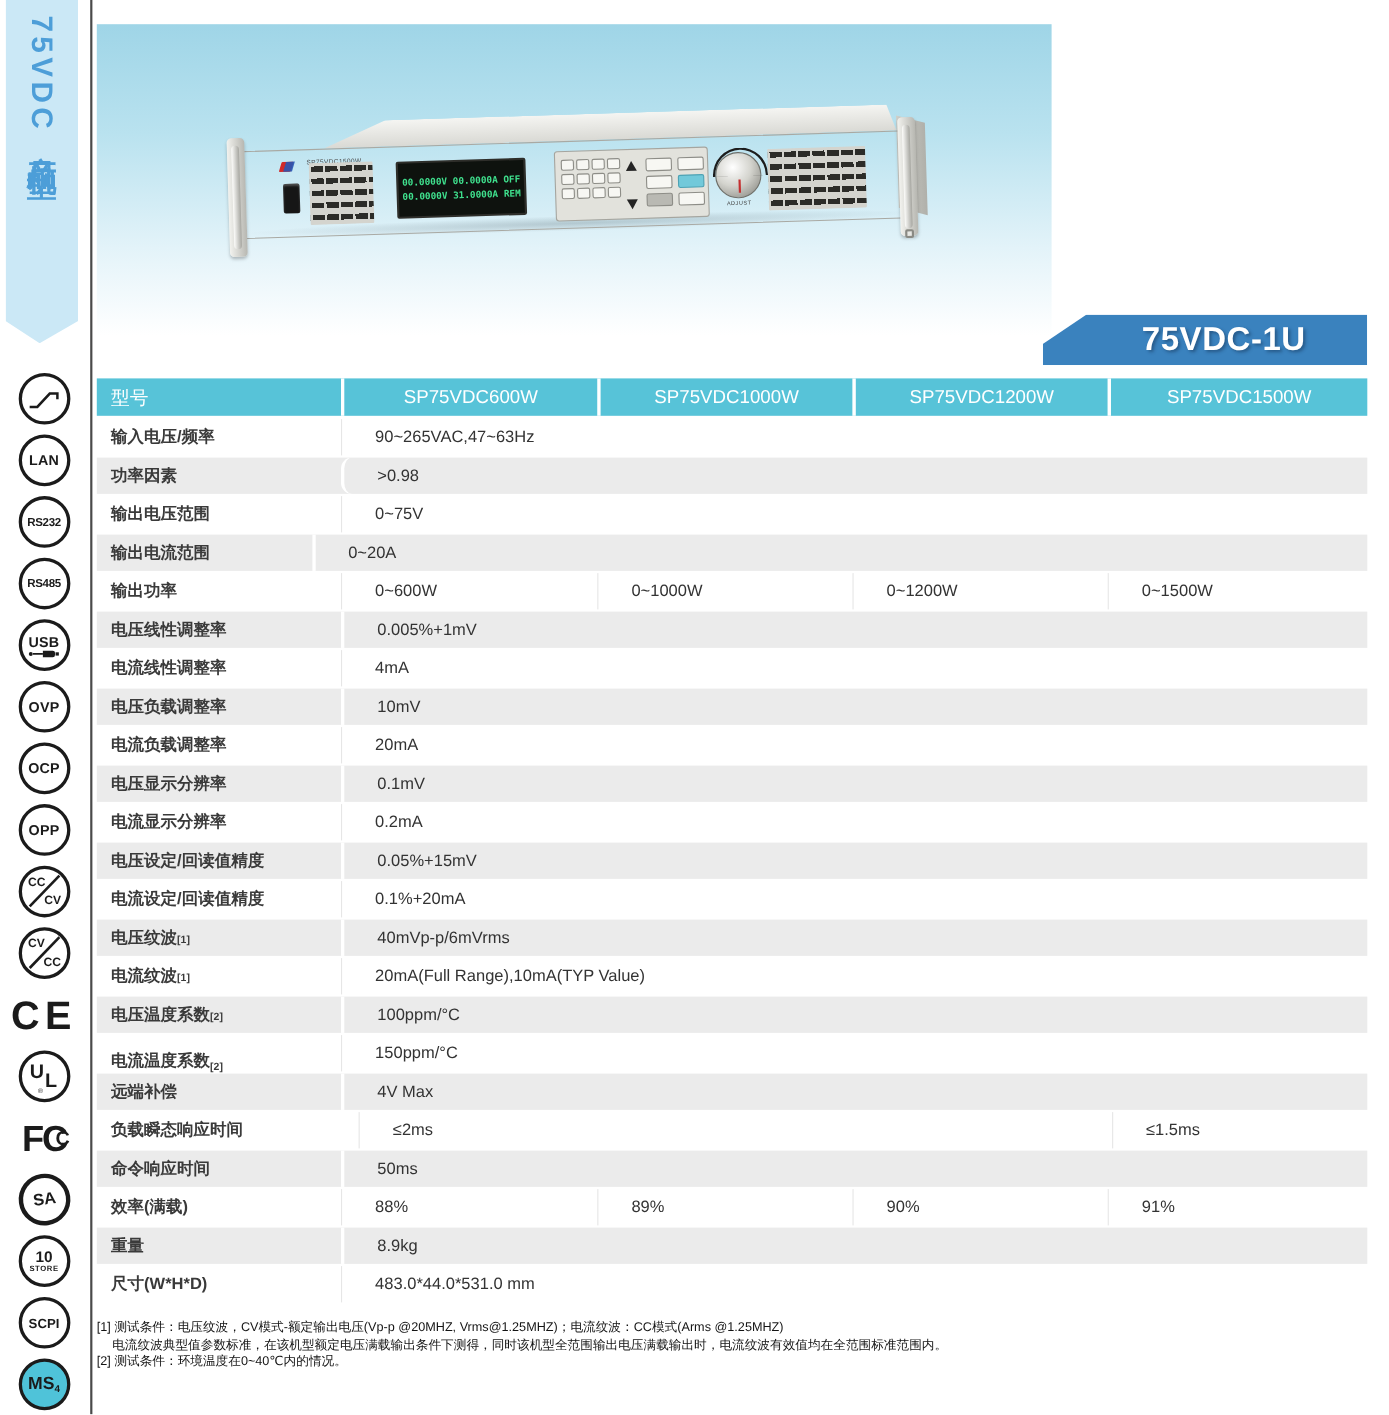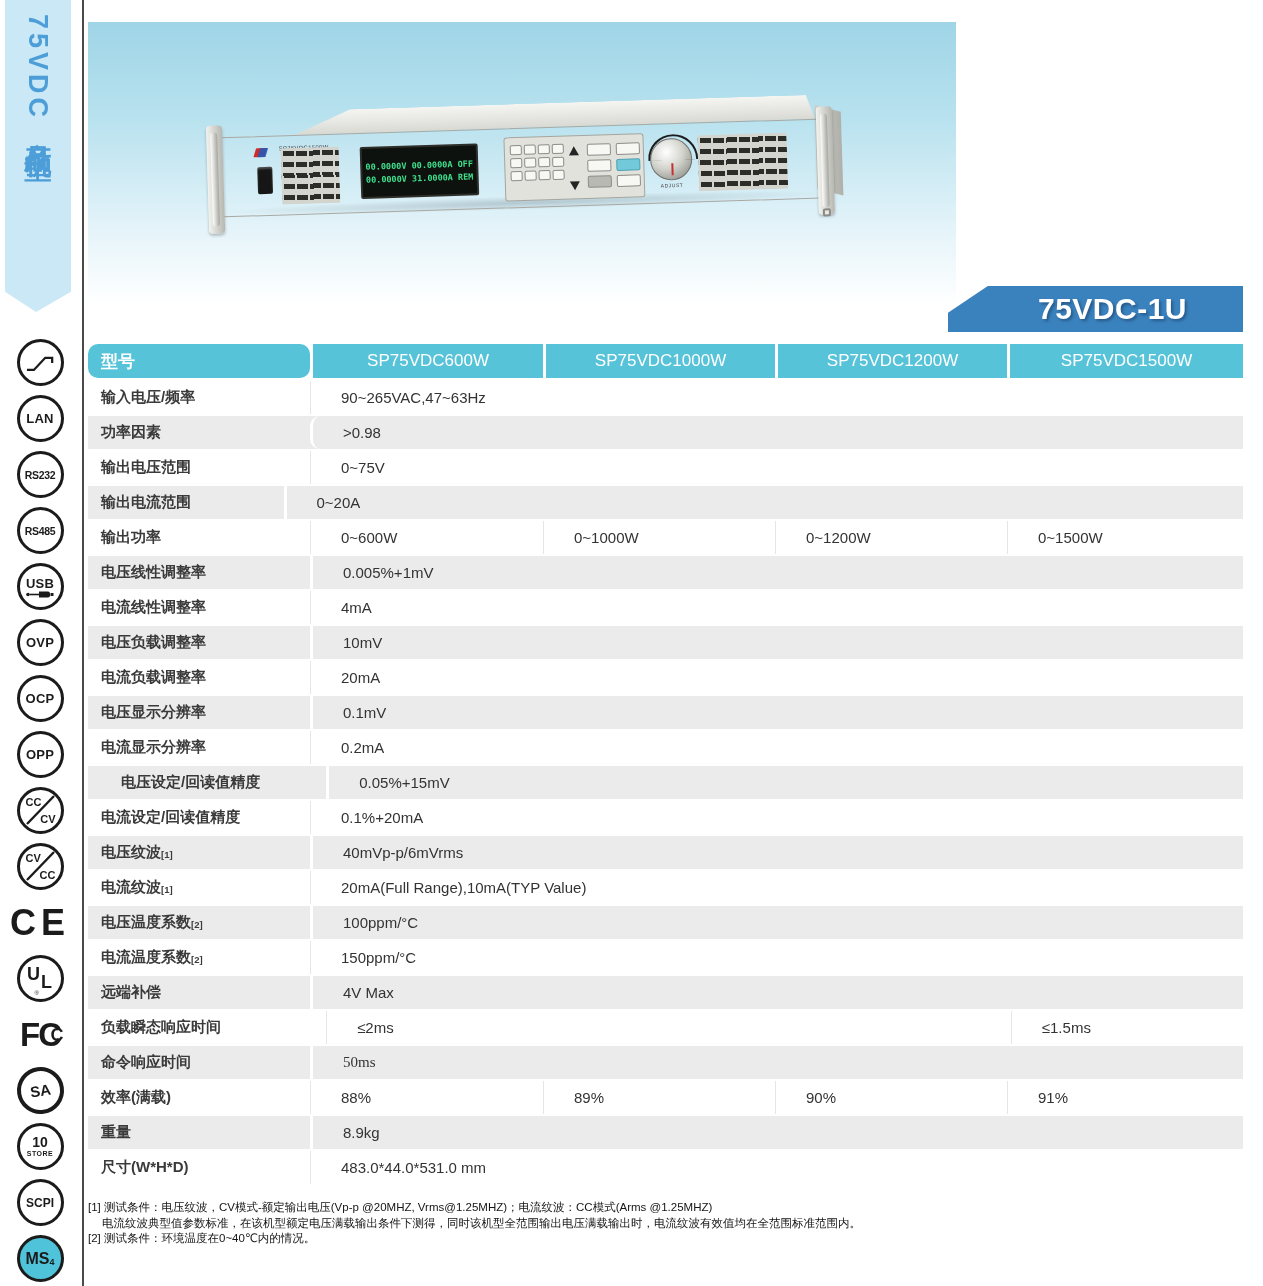--- a/index.html
+++ b/index.html
@@ -116,21 +116,21 @@
     display:flex; align-items:center; justify-content:center; padding-left:34px; }
   .banner span { color:#fff; font-size:30px; font-weight:bold; letter-spacing:0.5px;
     text-shadow:2px 2px 3px rgba(15,40,70,0.45); }
 
   
   .spec { position:absolute; left:88px; top:344px; width:1155px; }
   .hrow { display:flex; height:34px; margin-bottom:3px; background:transparent; }
   .hrow > div { background:var(--header-bg,#57c3d8); color:#fff; font-size:17px;
     display:flex; align-items:center; }
   .hrow > div + div { border-left:3px solid #fff; justify-content:center; }
-  .hrow .hlabel { padding-left:13px; font-weight:bold;border-radius:10px; }
+  .hrow .hlabel { padding-left:13px; font-weight:normal; }
   .row { display:flex; height:33px; margin-bottom:2px; align-items:stretch; }
   .row.gray { background:#ebebeb; }
   .row > div { display:flex; align-items:center; }
   .row.gray > div + div { border-left:3px solid #fff; }
   .row.white > div + div { border-left:1px solid #e6e6e6; }
   .lcell { padding-left:13px; font-weight:bold; color:#3a3a3a; font-size:15px; }
   .lcell .sub { font-size:9.5px; font-weight:bold; position:relative; top:2px; }
   .vcell { padding-left:30px; color:#333; font-size:15px; }
 
   
@@ -331,55 +331,55 @@
       </div>
       <div class="row gray">
         <div class="lcell" style="width: 222px;">电压显示分辨率</div>
         <div class="vcell" style="width: 933px;">0.1mV</div>
       </div>
       <div class="row white">
         <div class="lcell" style="width: 222px;">电流显示分辨率</div>
         <div class="vcell" style="width: 933px;">0.2mA</div>
       </div>
       <div class="row gray">
-        <div class="lcell" style="width: 222px; margin-left: 20px;">电压设定/回读值精度</div>
+        <div class="lcell" style="width: 222px;">电压设定/回读值精度</div>
         <div class="vcell" style="width: 933px;">0.05%+15mV</div>
       </div>
       <div class="row white">
         <div class="lcell" style="width: 222px;">电流设定/回读值精度</div>
         <div class="vcell" style="width: 933px;">0.1%+20mA</div>
       </div>
       <div class="row gray">
         <div class="lcell" style="width: 222px;">电压纹波<span class="sub">[1]</span></div>
         <div class="vcell" style="width: 933px;">40mVp-p/6mVrms</div>
       </div>
       <div class="row white">
         <div class="lcell" style="width: 222px;">电流纹波<span class="sub">[1]</span></div>
         <div class="vcell" style="width: 933px;">20mA(Full Range),10mA(TYP Value)</div>
       </div>
       <div class="row gray">
         <div class="lcell" style="width: 222px;">电压温度系数<span class="sub">[2]</span></div>
         <div class="vcell" style="width: 933px;">100ppm/°C</div>
       </div>
       <div class="row white">
-        <div class="lcell" style="width: 222px;">电流温度系数<span class="sub">[2]</span></div>
+        <div class="lcell" style="width: 222px; align-items: flex-end;">电流温度系数<span class="sub">[2]</span></div>
         <div class="vcell" style="width: 933px;">150ppm/°C</div>
       </div>
       <div class="row gray">
         <div class="lcell" style="width: 222px;">远端补偿</div>
         <div class="vcell" style="width: 933px;">4V Max</div>
       </div>
       <div class="row white">
         <div class="lcell" style="width: 222px;">负载瞬态响应时间</div>
         <div class="vcell" style="width: 697px; margin-left: 20px;">≤2ms</div>
         <div class="vcell" style="width: 236px;">≤1.5ms</div>
       </div>
       <div class="row gray">
         <div class="lcell" style="width: 222px;">命令响应时间</div>
-        <div class="vcell" style="width: 737px; font-family: Liberation Serif, serif;">50ms</div>
+        <div class="vcell" style="width: 737px;">50ms</div>
       </div>
       <div class="row white">
         <div class="lcell" style="width: 222px;">效率(满载)</div>
         <div class="vcell" style="width: 233px;">88%</div>
         <div class="vcell" style="width: 232px;">89%</div>
         <div class="vcell" style="width: 232px;">90%</div>
         <div class="vcell" style="width: 236px;">91%</div>
       </div>
       <div class="row gray">
         <div class="lcell" style="width: 222px;">重量</div>

